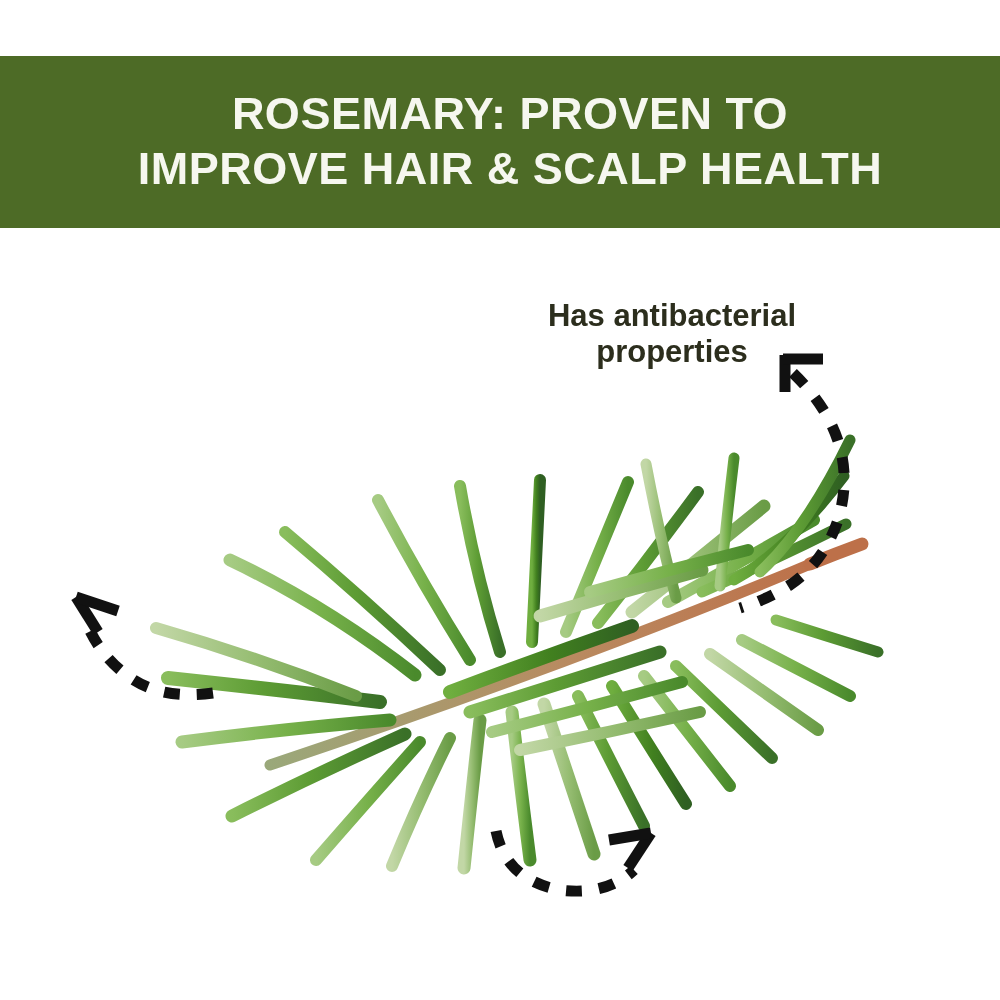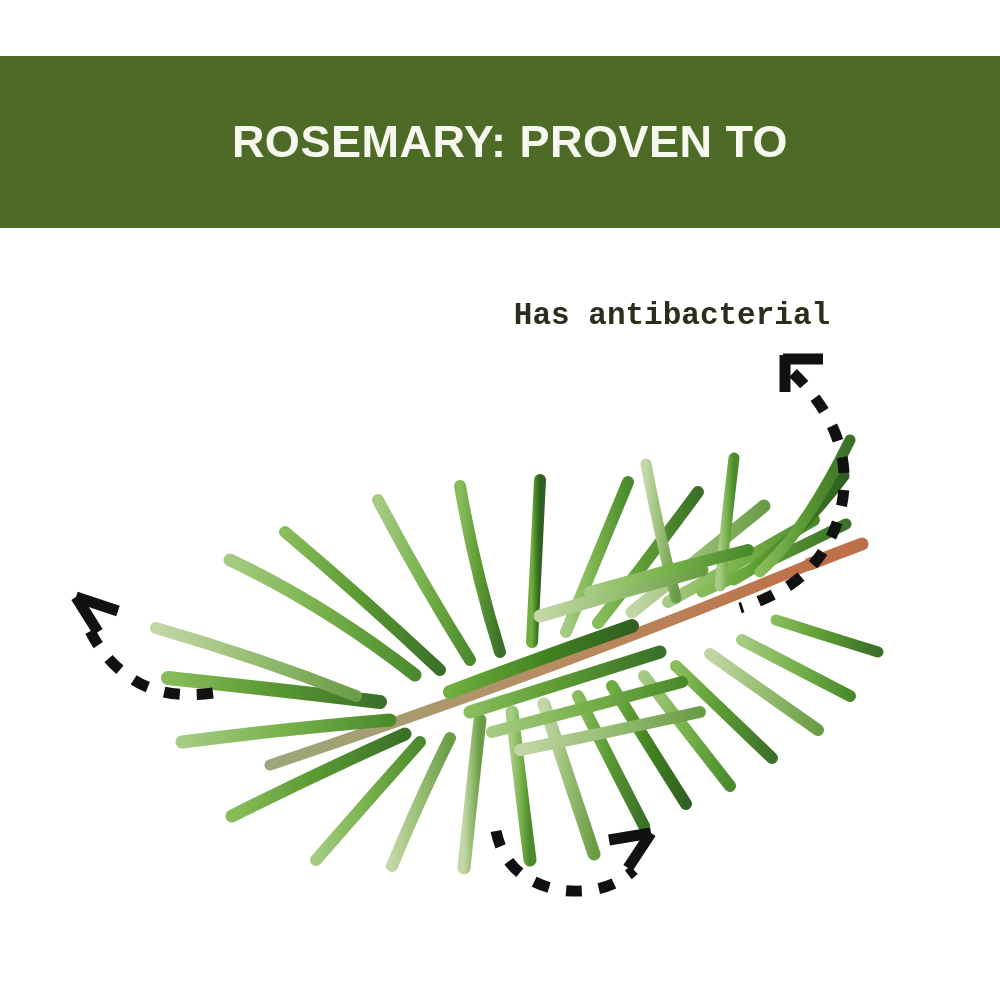--- a/index.html
+++ b/index.html
@@ -38,21 +38,21 @@
     letter-spacing: 0.5px;
     line-height: 1.22;
     text-align: center;
     white-space: nowrap;
   }
 
   
   .caption {
     position: absolute;
     color: #2c2e1d;
-    font-family: Liberation Mono, monospace;
+    font-family: Liberation Sans, sans-serif;
     font-weight: bold;
     font-size: 31px;
     line-height: 1.17;
     text-align: center;
     white-space: nowrap;
   }
   #caption-antibacterial {
     left: 672px;
     top: 298px;
     transform: translateX(-50%);
@@ -168,20 +168,21 @@
         <path d="M372 312 Q466 288 562 262" stroke="url(#leafB)" stroke-width="12" fill="none" stroke-linecap="round"></path>
         <path d="M400 330 Q490 312 580 292" stroke="url(#leafC)" stroke-width="12" fill="none" stroke-linecap="round"></path>
         <path d="M420 196 Q500 172 582 150" stroke="url(#leafC)" stroke-width="13" fill="none" stroke-linecap="round"></path>
         <path d="M470 172 Q548 150 628 130" stroke="url(#leafB)" stroke-width="12" fill="none" stroke-linecap="round"></path>
       </g>
     </svg>
   </div>
 
   <div id="header-banner">
     <div class="banner-line">ROSEMARY: PROVEN TO</div>
+    <div class="banner-line">IMPROVE HAIR &amp; SCALP HEALTH</div>
   </div>
 
   <svg id="arrows-layer" viewBox="0 0 1000 1000">
     <g>
       <path d="M793 373 Q862 440 838 520 Q824 562 790 585 Q766 600 740 608" stroke="#111111" stroke-width="11" fill="none" stroke-linecap="butt" stroke-dasharray="16 17"></path>
       <path d="M785 355 L785 392" stroke="#111111" stroke-width="11" stroke-linecap="butt"></path>
       <path d="M783 359 L823 359" stroke="#111111" stroke-width="11" stroke-linecap="butt"></path>
     </g>
 
     <g>
@@ -192,19 +193,20 @@
 
     <g>
       <path d="M496 831 Q506 880 560 890 Q606 896 634 870" stroke="#111111" stroke-width="11" fill="none" stroke-linecap="butt" stroke-dasharray="16 17"></path>
       <path d="M651 833 L628 868" stroke="#111111" stroke-width="11" stroke-linecap="butt"></path>
       <path d="M651 833 L609 840" stroke="#111111" stroke-width="11" stroke-linecap="butt"></path>
     </g>
   </svg>
 
   <div class="caption" id="caption-antibacterial">
     <div>Has antibacterial</div>
+    <div>properties</div>
   </div>
 
 
   <div class="caption" id="caption-soothe">
   </div>
 
 </div>
 
 </body></html>

